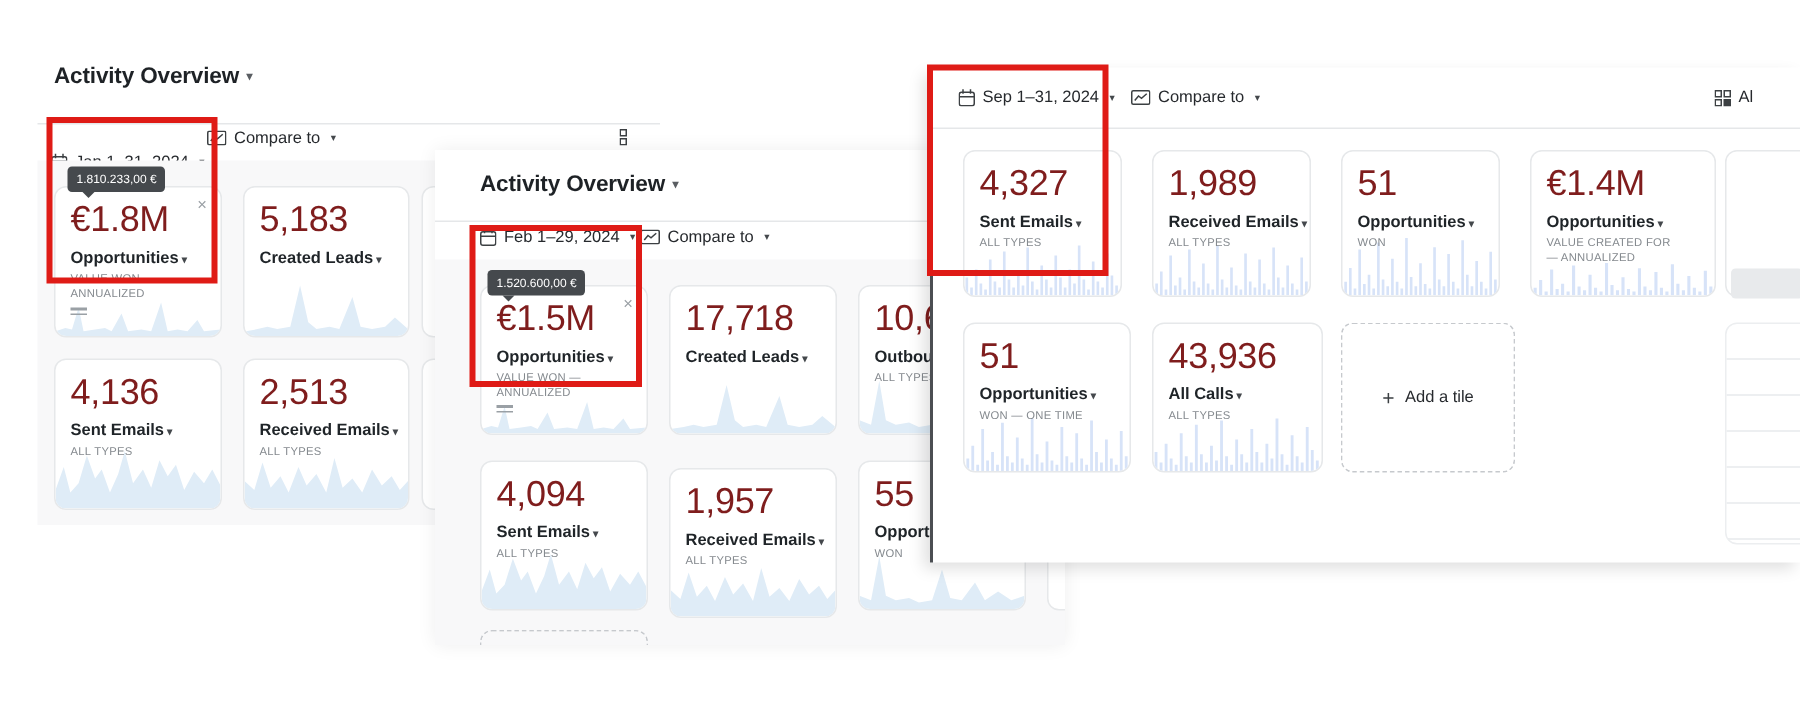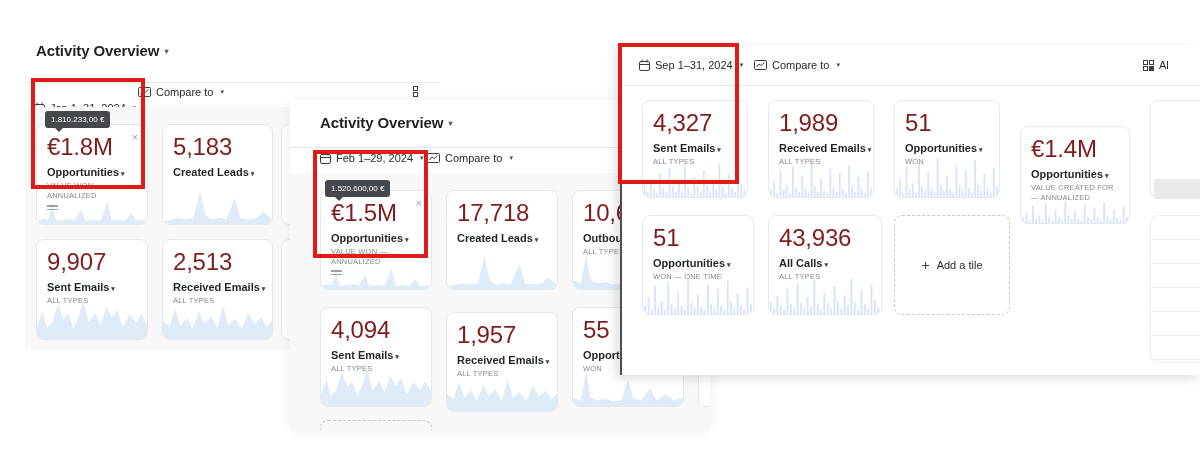--- a/index.html
+++ b/index.html
@@ -106,21 +106,21 @@
     <div class="tile" style="left:137px;top:104px;width:111px;height:101px;">
       <div class="tval">5,183</div>
       <div class="tlabel"><span>Created Leads</span><span class="caret">▾</span></div>
       <svg class="spark area" style="height:46px;" viewBox="0 0 100 30" preserveAspectRatio="none">
           <use href="#areaB"></use>
         </svg>
     </div>
     <div class="tile-sliver" style="left:256px;top:104px;width:22px;height:101px;"></div>
 
     <div class="tile" style="left:11px;top:219px;width:112px;height:101px;">
-      <div class="tval">9,907</div>
+      <div class="tval">4,136</div>
       <div class="tlabel"><span>Sent Emails</span><span class="caret">▾</span></div>
       <div class="tsub">ALL TYPES</div>
       <svg class="spark area" style="height:46px;" viewBox="0 0 100 30" preserveAspectRatio="none">
           <use href="#areaC"></use>
         </svg>
     </div>
     <div class="tile" style="left:137px;top:219px;width:111px;height:101px;">
       <div class="tval">2,513</div>
       <div class="tlabel"><span>Received Emails</span><span class="caret">▾</span></div>
       <div class="tsub">ALL TYPES</div>
@@ -251,21 +251,21 @@
         </svg>
     </div>
     <div class="tile" style="left:272px;top:55px;width:106px;height:98px;">
       <div class="tval">51</div>
       <div class="tlabel"><span>Opportunities</span><span class="caret">▾</span></div>
       <div class="tsub">WON</div>
       <svg class="spark bars" style="height:46px;" viewBox="0 0 100 30" preserveAspectRatio="none">
           <use href="#barsB"></use>
         </svg>
     </div>
-    <div class="tile" style="left:398px;top:55px;width:110px;height:98px;margin-top:26px;">
+    <div class="tile" style="left:398px;top:55px;width:124px;height:98px;">
       <div class="tval">€1.4M</div>
       <div class="tlabel"><span>Opportunities</span><span class="caret">▾</span></div>
       <div class="tsub">VALUE CREATED FOR — ANNUALIZED</div>
       <svg class="spark bars" style="height:26px;" viewBox="0 0 100 30" preserveAspectRatio="none">
           <use href="#barsB"></use>
         </svg>
     </div>
     <div class="tile-sliver" style="left:528px;top:55px;width:60px;height:98px;border-radius:8px 0 0 8px;"></div>
     <div class="chip" style="left:532px;top:134px;width:48px;height:20px;"></div>
 

